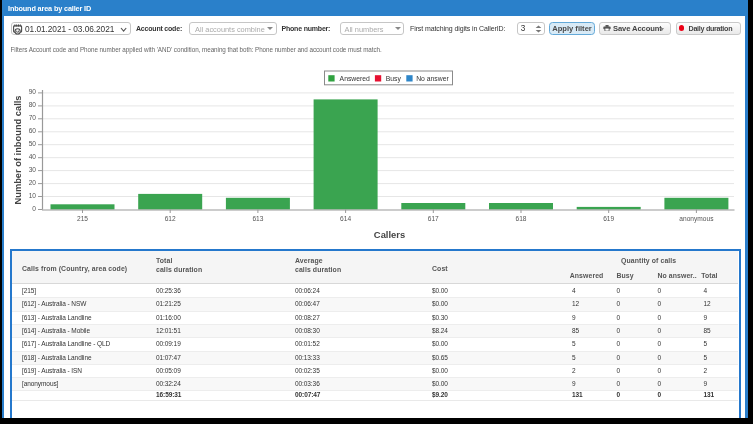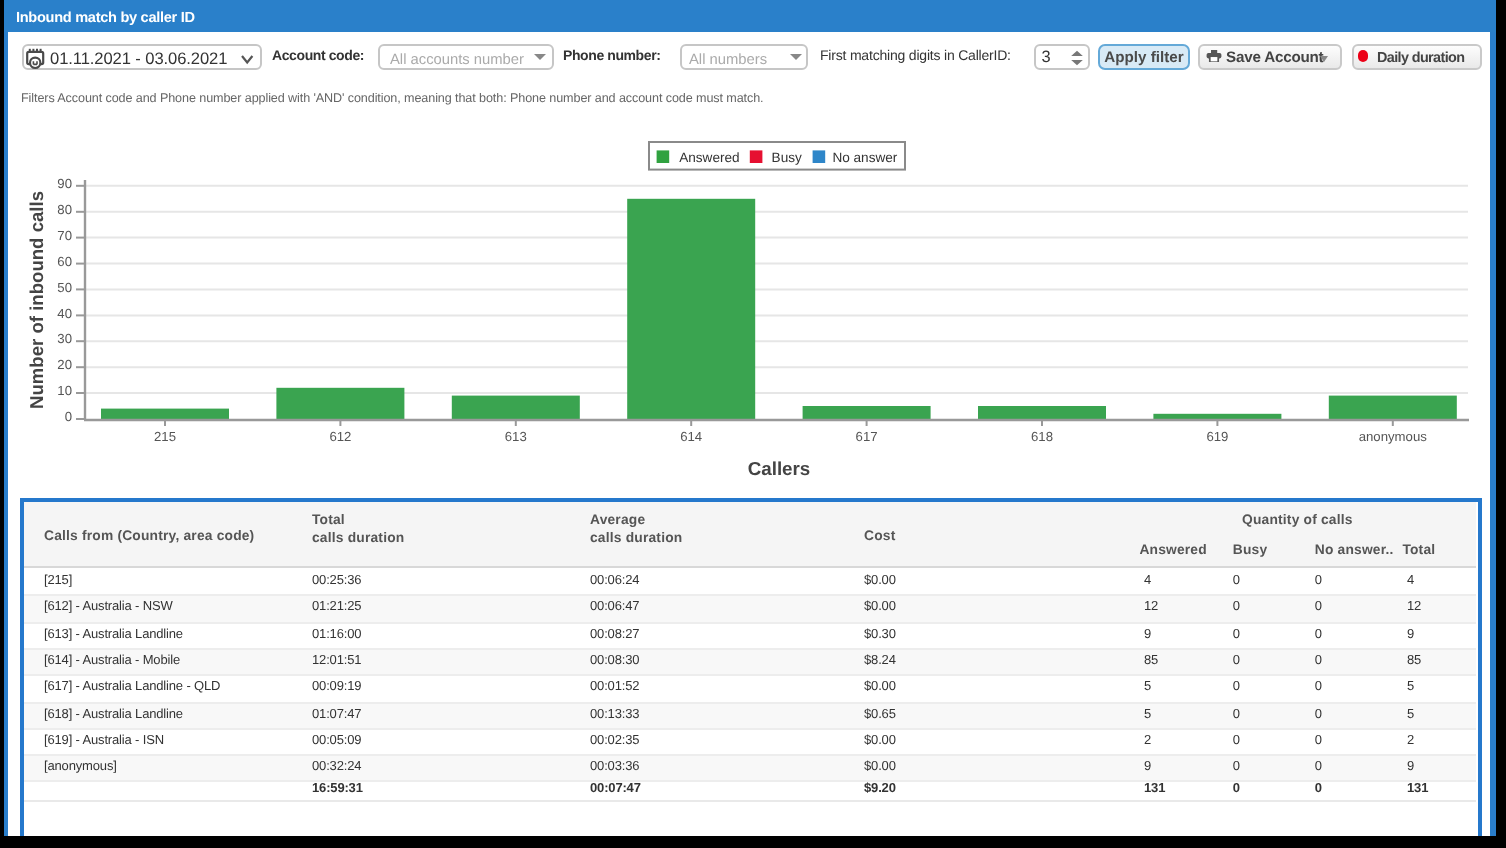--- a/index.html
+++ b/index.html
@@ -16,42 +16,42 @@
 .gbtn { position:absolute; top:21.8px; height:13.6px; background:linear-gradient(#fdfdfd,#e9e9e9); border:1px solid #c9c9c9; border-radius:3px; }
 .sel-txt { font-size:7.4px; color:#aaa; }
 .caret { width:0; height:0; border-left:3px solid transparent; border-right:3px solid transparent; border-top:3.6px solid #888; position:absolute; }
 .th { position:absolute; font-size:6.9px; letter-spacing:0.1px; font-weight:bold; color:#555; z-index:10; line-height:9.4px; }
 .td { position:absolute; font-size:6.5px; letter-spacing:-0.08px; color:#333; line-height:13.4px; height:13.4px; z-index:10; }
 </style>
 </head>
 <body>
 <div class="abs panel"></div>
 <div class="abs phead"></div>
-<div class="abs ptitle">Inbound match by caller ID</div>
+<div class="abs ptitle">Inbound area by caller ID</div>
 <div class="abs bl" style="left:2px;"></div>
 <div class="abs bl" style="left:745.4px;"></div>
 
 <div class="ctrl" style="left:11.4px; width:119.6px;"></div>
 <svg class="abs" style="left:12.7px; top:23.5px; z-index:6;" width="10" height="11" viewBox="0 0 10 11">
   <line x1="1.9" y1="0.4" x2="1.9" y2="2.5" stroke="#4a4a4a" stroke-width="1"></line>
   <line x1="3.7" y1="0.4" x2="3.7" y2="2.5" stroke="#4a4a4a" stroke-width="1"></line>
   <line x1="5.5" y1="0.4" x2="5.5" y2="2.5" stroke="#4a4a4a" stroke-width="1"></line>
   <line x1="7.3" y1="0.4" x2="7.3" y2="2.5" stroke="#4a4a4a" stroke-width="1"></line>
   <rect x="0.6" y="1.9" width="8" height="6.2" rx="0.8" fill="none" stroke="#4a4a4a" stroke-width="1.1"></rect>
   <circle cx="4.6" cy="7.4" r="2.6" fill="#fff" stroke="#4a4a4a" stroke-width="1.1"></circle>
   <path d="M3.7 6.6 L3.7 8.2 M5.5 6.6 L5.5 8.2 M3.7 8.2 L5.5 8.2" fill="none" stroke="#4a4a4a" stroke-width="0.8"></path>
 </svg>
-<div class="abs" style="left:25px; top:24.3px; font-size:8.3px; letter-spacing:-0.05px; color:#333;">01.11.2021 - 03.06.2021</div>
+<div class="abs" style="left:25px; top:24.3px; font-size:8.3px; letter-spacing:-0.05px; color:#333;">01.01.2021 - 03.06.2021</div>
 <svg class="abs" style="left:119.8px; top:26.6px;" width="7" height="6" viewBox="0 0 7 6">
     <path d="M1 1 L3.6 4.2 L6.2 1" fill="none" stroke="#555" stroke-width="1.1"></path>
   </svg>
 
 <div class="lbl" style="left:136px; font-weight:bold; font-size:7px; letter-spacing:-0.2px;">Account code:</div>
 <div class="ctrl" style="left:189px; width:88.4px; background:#fff;"></div>
-<div class="abs sel-txt" style="left:195px; top:25.2px;">All accounts number</div>
+<div class="abs sel-txt" style="left:195px; top:25.2px;">All accounts combine</div>
 <div class="caret" style="left:267px; top:27.4px;"></div>
 
 <div class="lbl" style="left:281.5px; font-weight:bold; font-size:7px; letter-spacing:-0.2px;">Phone number:</div>
 <div class="ctrl" style="left:339.8px; width:63.8px; background:#fff;"></div>
 <div class="abs sel-txt" style="left:344.5px; top:25.2px;text-align:center;">All numbers</div>
 <div class="caret" style="left:394.5px; top:27.4px;"></div>
 
 <div class="lbl" style="left:410px; font-size:7px; letter-spacing:-0.1px; top:25.2px; position:absolute;">First matching digits in CallerID:</div>
 <div class="ctrl" style="left:517px; width:28px;"></div>
 <div class="abs" style="left:520.7px; top:24.2px; font-size:8.2px; color:#333;">3</div>

